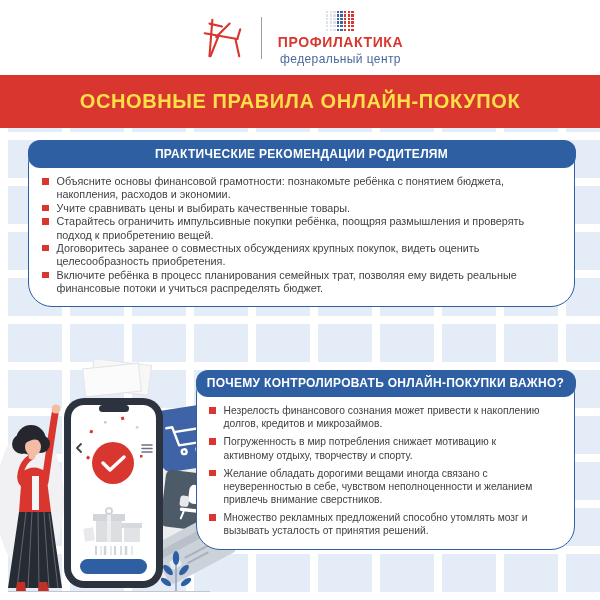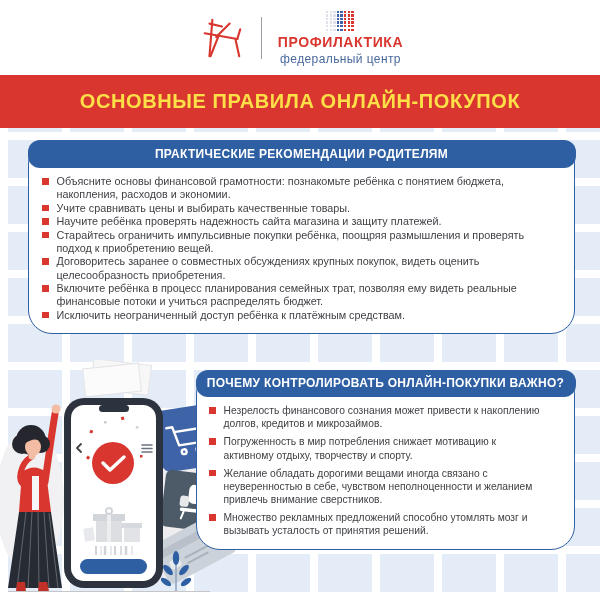--- a/index.html
+++ b/index.html
@@ -96,44 +96,36 @@
           <li class="bullet-item">
             <span class="bullet-sq"></span>
             <span class="bullet-text">Объясните основы финансовой грамотности: познакомьте ребёнка с понятием бюджета, накопления, расходов и экономии.</span>
           </li>
 
           <li class="bullet-item">
             <span class="bullet-sq"></span>
             <span class="bullet-text">Учите сравнивать цены и выбирать качественные товары.</span>
           </li>
 
-          <li class="bullet-item">
-            <span class="bullet-sq"></span>
-            <span class="bullet-text">Научите ребёнка проверять надежность сайта магазина и защиту платежей.</span>
-          </li>
 
           <li class="bullet-item">
             <span class="bullet-sq"></span>
             <span class="bullet-text">Старайтесь ограничить импульсивные покупки ребёнка, поощряя размышления и проверять подход к приобретению вещей.</span>
           </li>
 
           <li class="bullet-item">
             <span class="bullet-sq"></span>
             <span class="bullet-text">Договоритесь заранее о совместных обсуждениях крупных покупок, видеть оценить целесообразность приобретения.</span>
           </li>
 
           <li class="bullet-item">
             <span class="bullet-sq"></span>
             <span class="bullet-text">Включите ребёнка в процесс планирования семейных трат, позволяя ему видеть реальные финансовые потоки и учиться распределять бюджет.</span>
           </li>
 
-          <li class="bullet-item">
-            <span class="bullet-sq"></span>
-            <span class="bullet-text">Исключить неограниченный доступ ребёнка к платёжным средствам.</span>
-          </li>
         </ul>
     </section>
 
     <svg class="illustration" width="235" height="240" viewBox="0 0 235 240">
 
       <ellipse cx="30" cy="140" rx="34" ry="72" fill="#f1f1f3"></ellipse>
       <ellipse cx="152" cy="150" rx="56" ry="72" fill="#ededef"></ellipse>
 
       <g>
         <rect x="92" y="2" width="58" height="30" fill="#f7f7f8" stroke="#e4e4e8" transform="rotate(7 121 17)"></rect>

